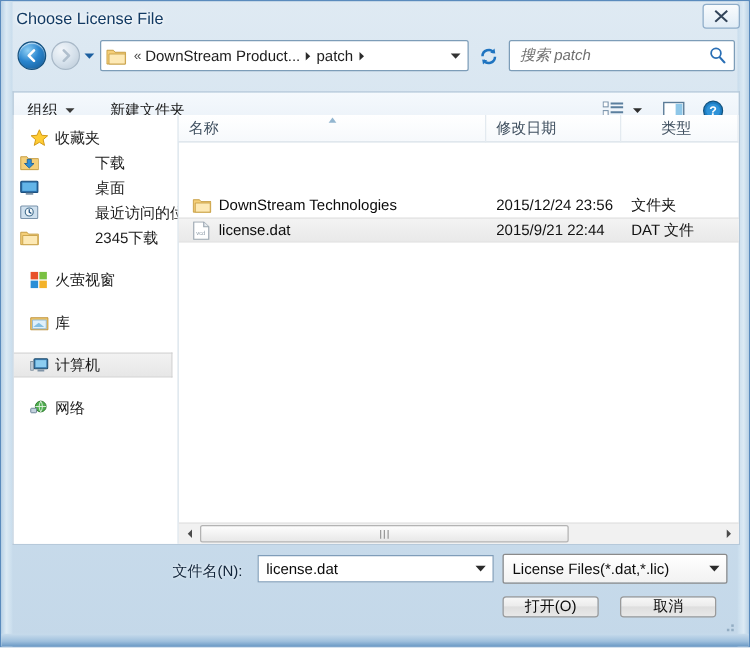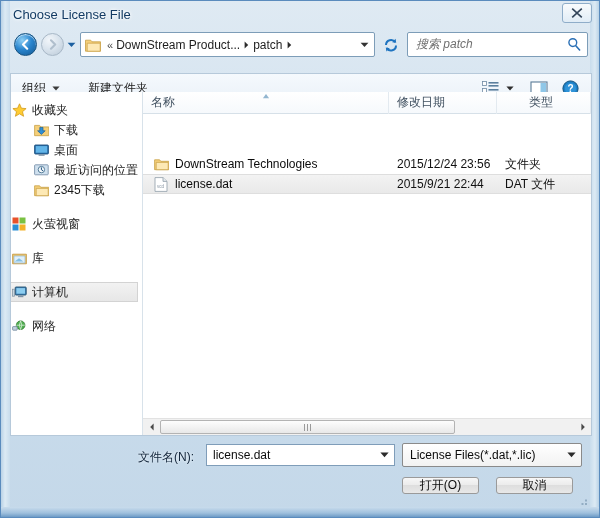--- a/index.html
+++ b/index.html
@@ -142,24 +142,24 @@
   .sidebar {
     width: 152px; height: 100%;
     background: #ffffff;
     border-right: 1px solid #d8e2ea;
     padding-top: 8px;
     overflow: hidden;
   }
   .nav-group { margin-bottom: 2px; }
   .nav-item {
     display: flex; align-items: center;
-    height: 20px; cursor: pointer;
+    height: 20px; padding-left: 12px; cursor: pointer;
     font-size: 12px; color: #1b1b1b; white-space: nowrap;
   }
-  .nav-item.child { padding-left: 22px; }
+  .nav-item.child { padding-left: 4px; gap: 40px; }
   .nav-item.selected {
     background: linear-gradient(180deg,#f2f2f2 0%, #e7e7e7 100%);
     border: 1px solid #d3d3d3;
     border-left: none;
     margin-right: 4px;
   }
   .nav-ico { width: 16px; height: 16px; margin-right: 5px; flex: 0 0 auto; display:flex; align-items:center; justify-content:center;}
   .nav-gap { height: 12px; }
 
   .filelist { flex: 1 1 auto; display: flex; flex-direction: column; position: relative; gap: 40px; }

